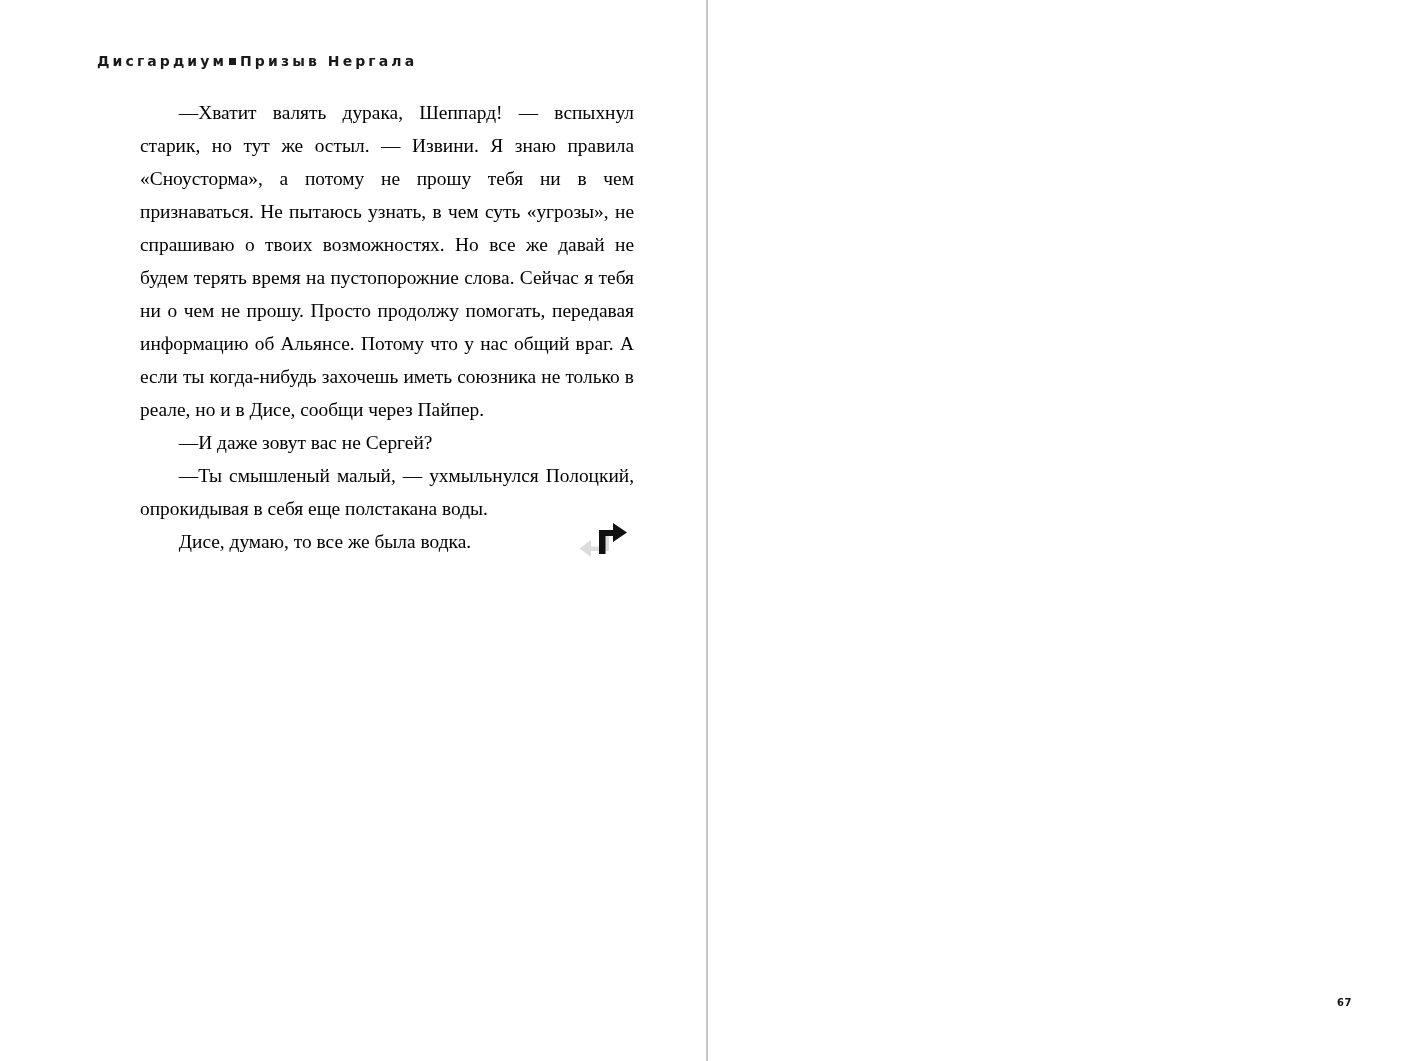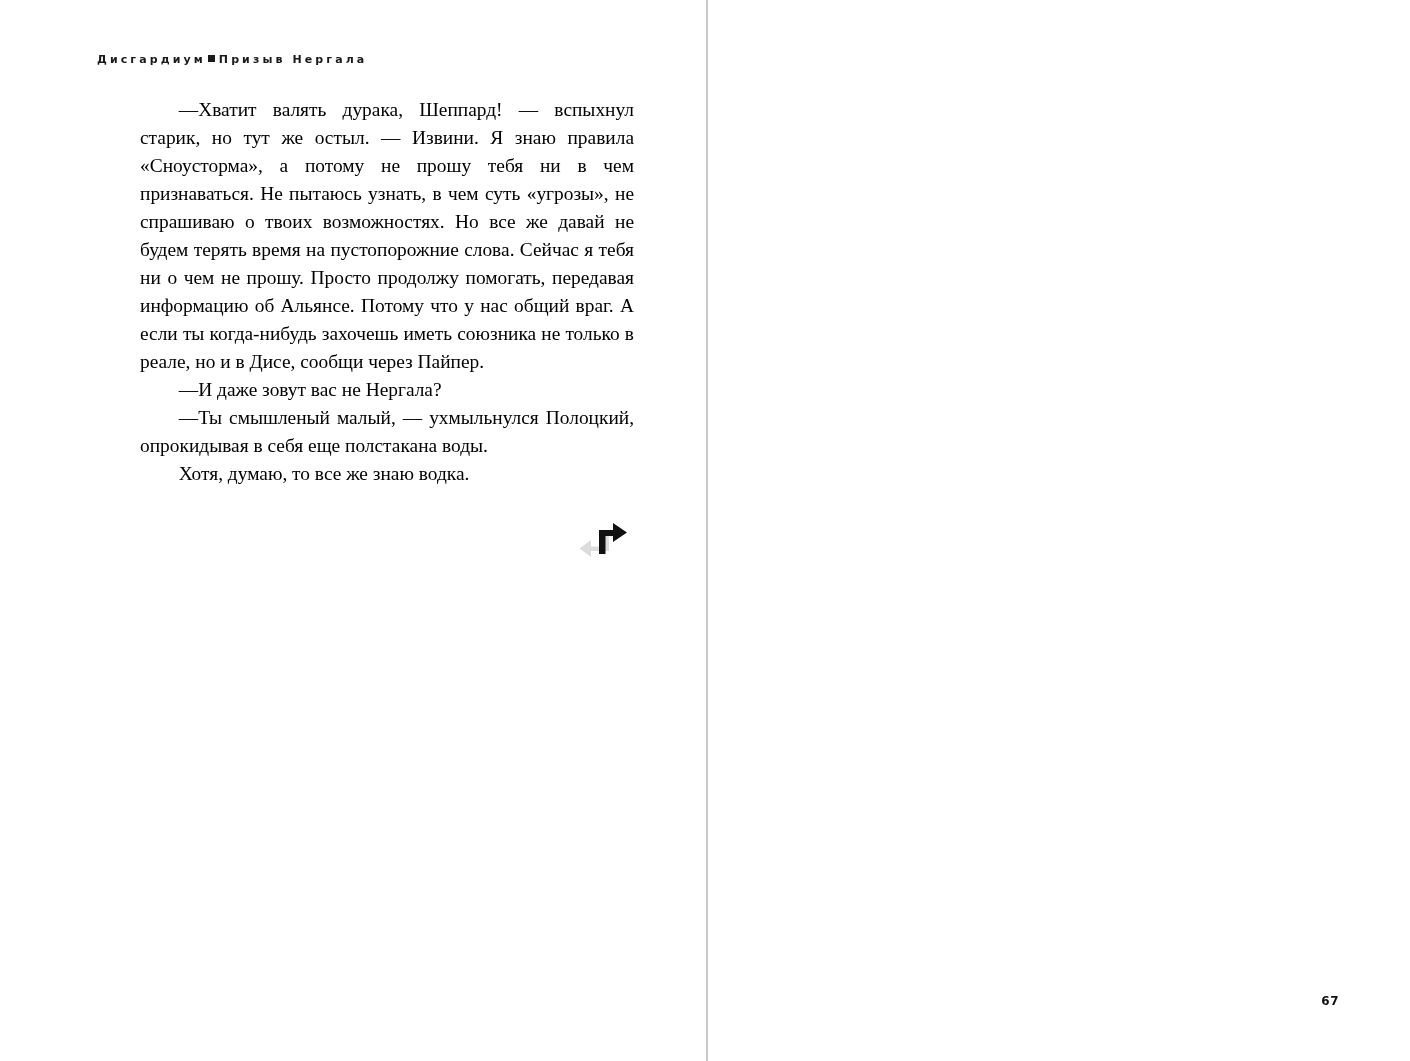--- a/index.html
+++ b/index.html
@@ -40,41 +40,41 @@
   }
   .page-left  { left: 0px;   width: 706px; }
   .page-right { left: 708px; width: 702px; }
 
   
   .running-head {
     position: absolute;
     left: 97px;
     top: 53px;
     font-family: "DejaVu Sans", sans-serif;
-    font-size: 11px;
+    font-size: 14px;
     font-weight: 700;
     letter-spacing: 3.1px;
     color: #1a1a1a;
     white-space: nowrap;
   }
   .running-head .sep {
     display: inline-block;
     width: 7px;
     height: 7px;
     background: #1a1a1a;
     margin: 0 4px 0 2px;
     vertical-align: 1px;
   }
 
   
   .body-col {
     position: absolute;
     font-family: "Liberation Serif", serif;
     font-size: 19.4px;
-    line-height: 28px;
+    line-height: 33px;
     text-align: justify;
     text-justify: inter-word;
     color: #000;
     hyphens: manual;
   }
   .body-col.left  { left: 140px; top: 96px;  width: 494px; }
 
   .body-col p {
     margin: 0;
     text-indent: 2.0em;
@@ -86,45 +86,45 @@
     position: absolute;
     left: 575px;
     top: 518px;
     width: 60px;
     height: 42px;
   }
 
   
   .folio {
     position: absolute;
-    right: 71px;
+    right: 58px;
     bottom: 53px;
     font-family: "DejaVu Sans", sans-serif;
-    font-size: 12px;
+    font-size: 10px;
     font-weight: 700;
     letter-spacing: 0.5px;
     color: #111;
   }
 </style>
 </head>
 <body>
 
 <div class="spread">
 
   <div class="page page-left">
 
     <div class="running-head">
       <span>Дисгардиум</span><span class="sep"></span><span>Призыв Нергала</span>
     </div>
 
     <div class="body-col left">
       <p>—Хватит валять дурака, Шеппард! — вспыхнул старик, но тут же остыл. — Извини. Я знаю правила «Сноусторма», а потому не прошу тебя ни в чем признаваться. Не пытаюсь узнать, в чем суть «угрозы», не спрашиваю о твоих возможностях. Но все же давай не будем терять время на пустопорожние слова. Сейчас я тебя ни о чем не прошу. Просто продолжу помогать, передавая информацию об Альянсе. Потому что у нас общий враг. А если ты когда-нибудь захочешь иметь союзника не только в реале, но и в Дисе, сообщи через Пайпер.</p>
-      <p>—И даже зовут вас не Нергала?</p>
+      <p>—И даже зовут вас не Сергей?</p>
       <p>—Ты смышленый малый, — ухмыльнулся Полоцкий, опрокидывая в себя еще полстакана воды.</p>
-      <p>Хотя, думаю, то все же знаю водка.</p>
+      <p>Дисе, думаю, то все же была водка.</p>
     </div>
 
     <div class="ornament">
       <svg width="60" height="42" viewBox="0 0 60 42" xmlns="http://www.w3.org/2000/svg">
 
         <path fill="#dcdcdc" d="M28.5 18.0 L28.5 28.5 L16.0 28.5 L16.0 22.0 L4.5 30.5 L16.0 39.0 L16.0 33.0 L34.0 33.0 L34.0 18.0 Z"></path>
 
         <path fill="#111111" d="M24.0 36.0 L24.0 12.0 L38.0 12.0 L38.0 5.0 L52.0 14.5 L38.0 24.0 L38.0 18.0 L30.5 18.0 L30.5 36.0 Z"></path>
       </svg>
     </div>

